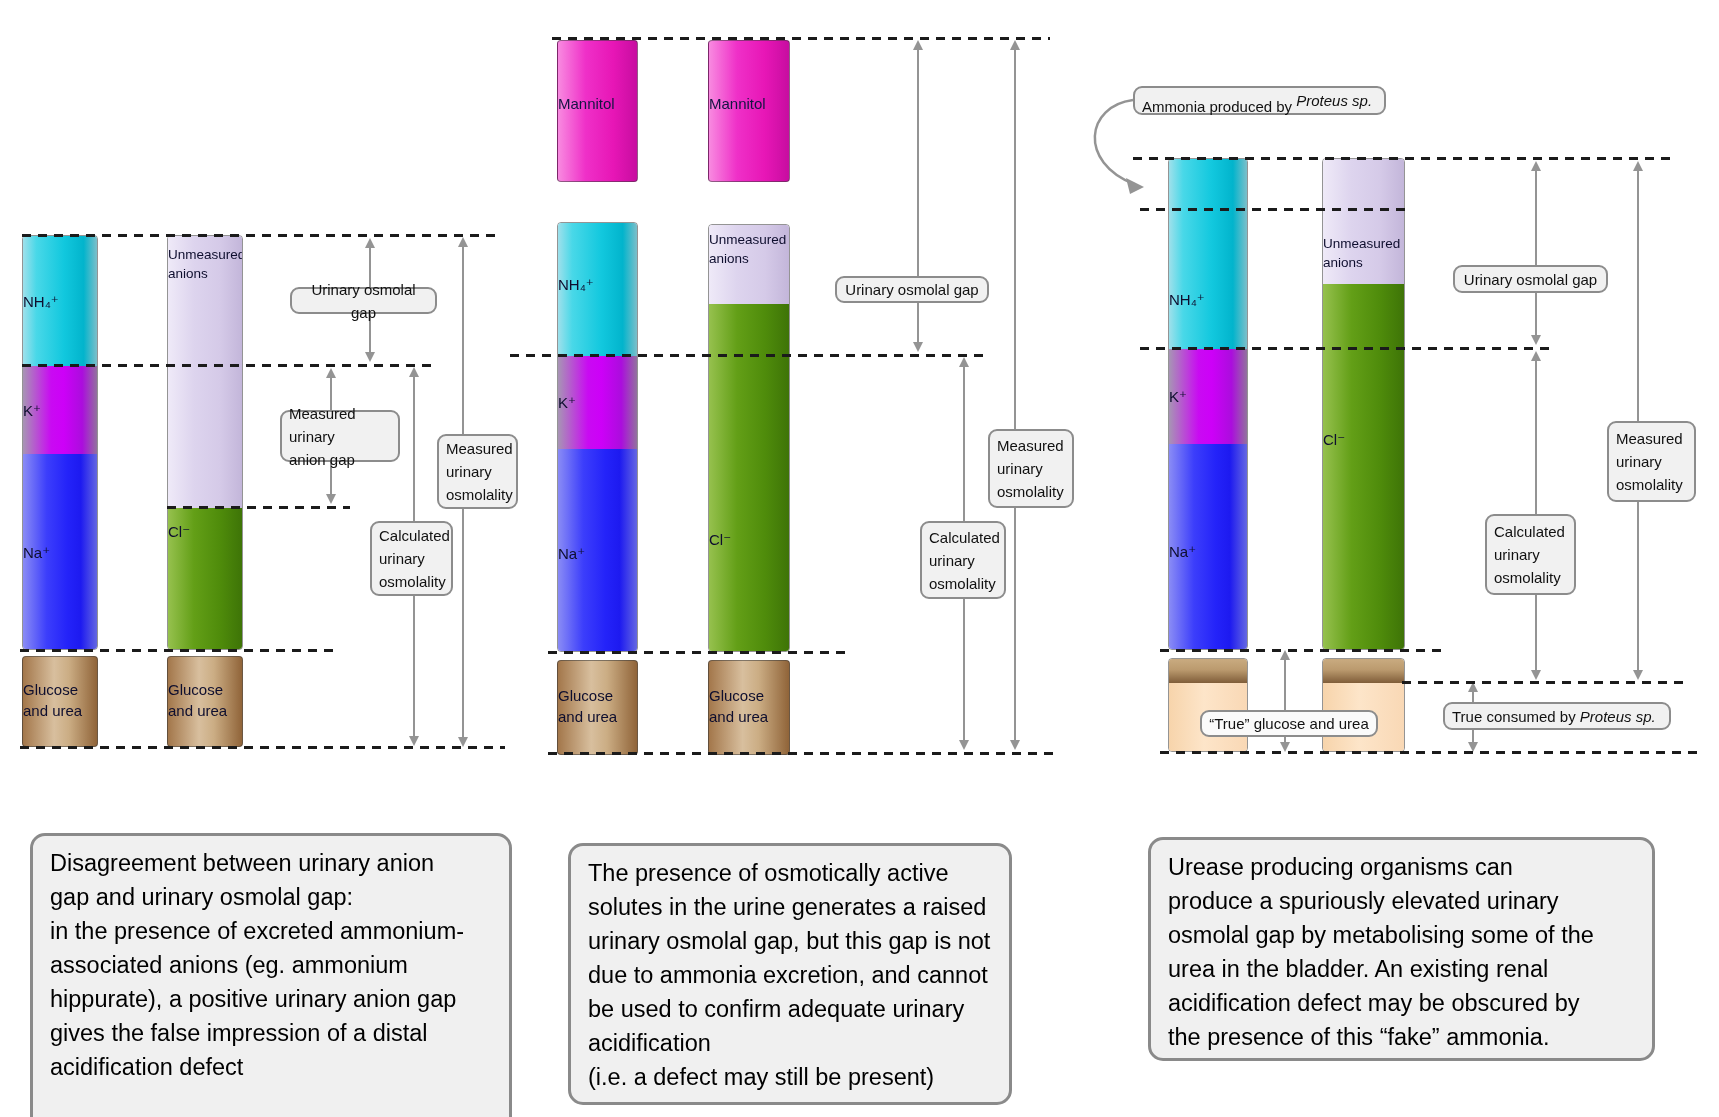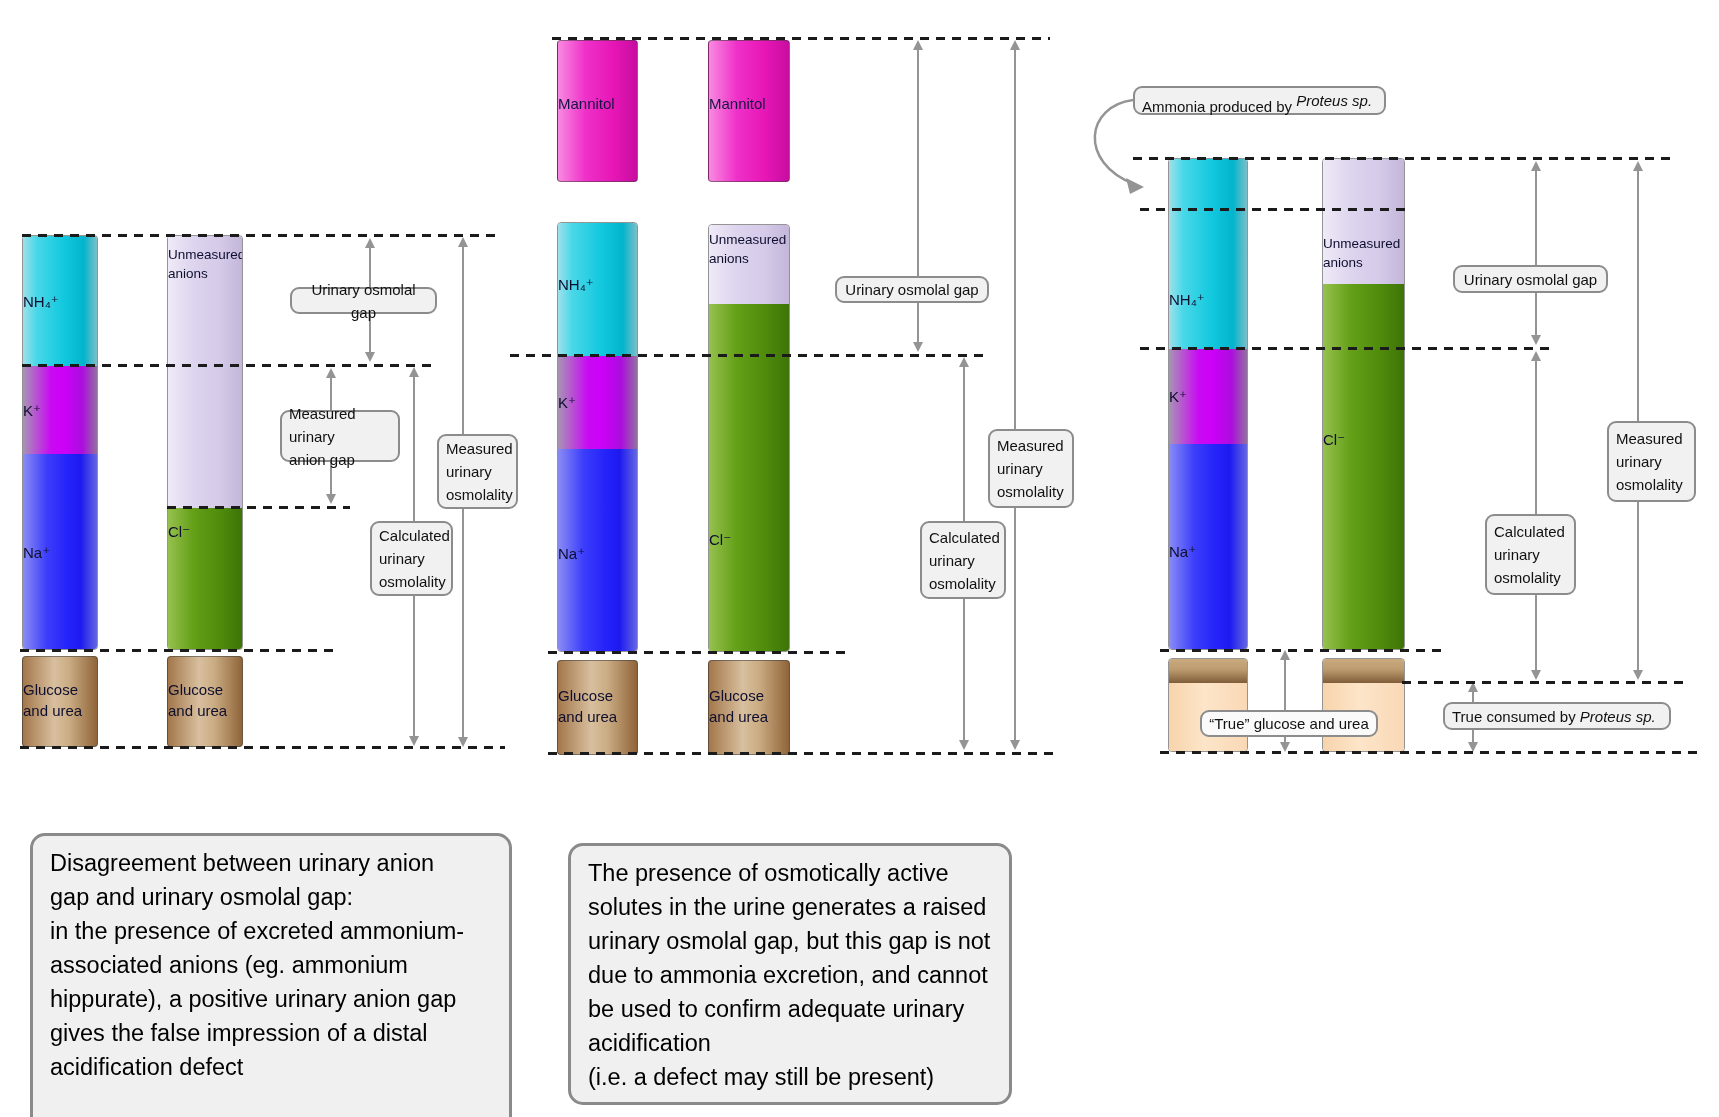--- a/index.html
+++ b/index.html
@@ -224,14 +224,20 @@
 hippurate), a positive urinary anion gap
 gives the false impression of a distal
 acidification defect</div>
   <div class="note" style="left:568px;top:835px;width:444px;height:262px;margin-top:8px;">The presence of osmotically active
 solutes in the urine generates a raised
 urinary osmolal gap, but this gap is not
 due to ammonia excretion, and cannot
 be used to confirm adequate urinary
 acidification
 (i.e. a defect may still be present)</div>
+  <div class="note" style="left:1148px;top:837px;width:507px;height:224px;">Urease producing organisms can
+produce a spuriously elevated urinary
+osmolal gap by metabolising some of the
+urea in the bladder. An existing renal
+acidification defect may be obscured by
+the presence of this “fake” ammonia.</div>
 
 </div>
 
 </body></html>

